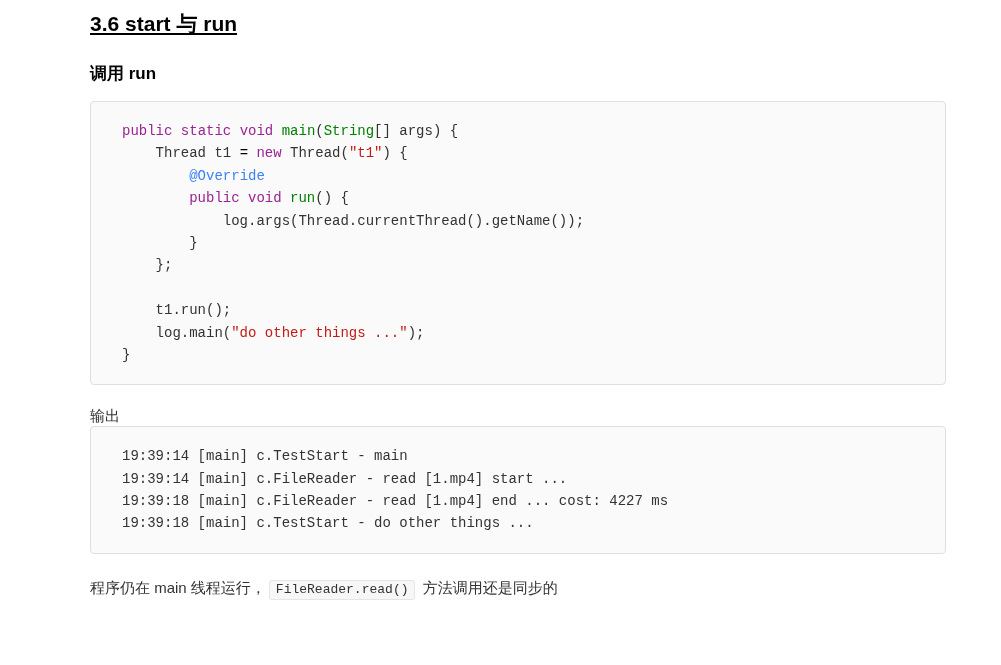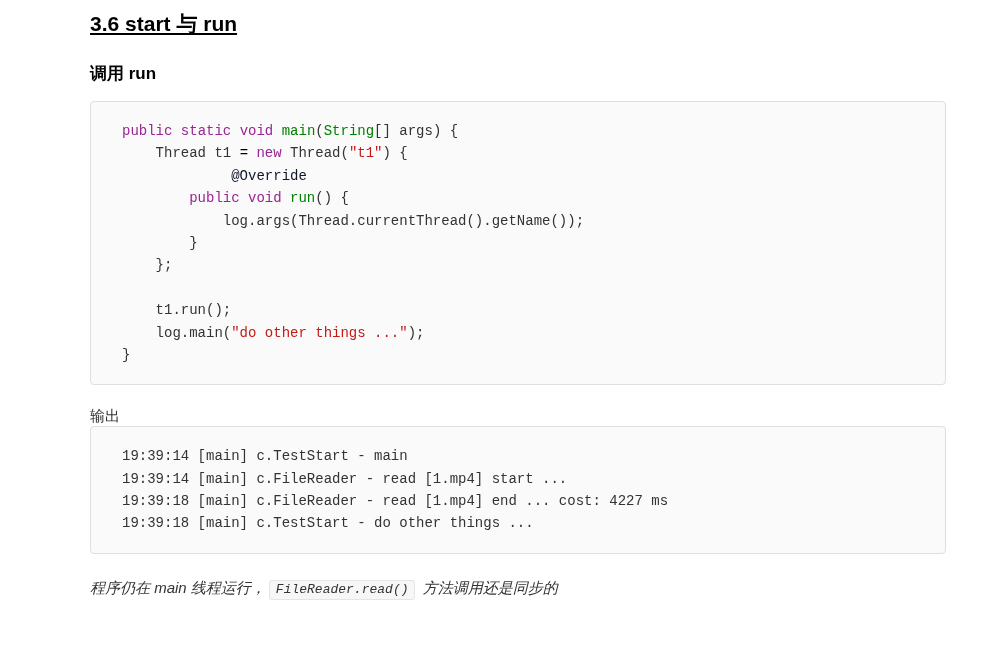--- a/index.html
+++ b/index.html
@@ -44,36 +44,35 @@
       margin-bottom: 22px;
     }
     .output-label {
       font-size: 15px;
       color: #333333;
     }
     .description {
       font-size: 15px;
       color: #333333;
       line-height: 1.6;
-      font-style: italic;
     }
     .inline-code {
       font-family: "Consolas", "Monaco", "Courier New", monospace;
       background-color: #f7f7f7;
       border: 1px solid #e5e5e5;
       border-radius: 3px;
       padding: 1px 6px 2px 6px;
       font-size: 13px;
       margin: 0 3px;
     }
     
     .kw { color: #9b2393; }
     .type { color: #008000; }
     .str { color: #c41a16; }
-    .ann { color: #0f172a; margin-left: 42px; }
+    .ann { color: #3b82f6; }
     .op { color: #000000; }
   </style>
 </head>
 <body>
 
 <div class="content">
   <h3>3.6 start 与 run</h3>
   <h4>调用 run</h4>
 
   <div class="code-block" id="code1"><span class="kw">public</span><span> </span><span class="kw">static</span><span> </span><span class="kw">void</span><span> </span><span class="type">main</span><span>(</span><span class="type">String</span><span>[] args) {

